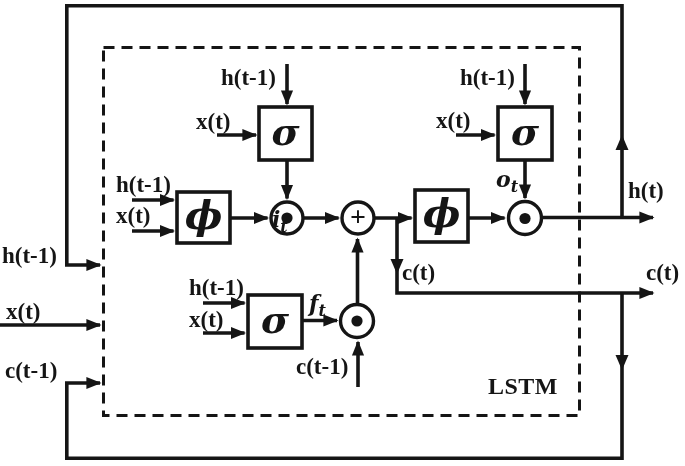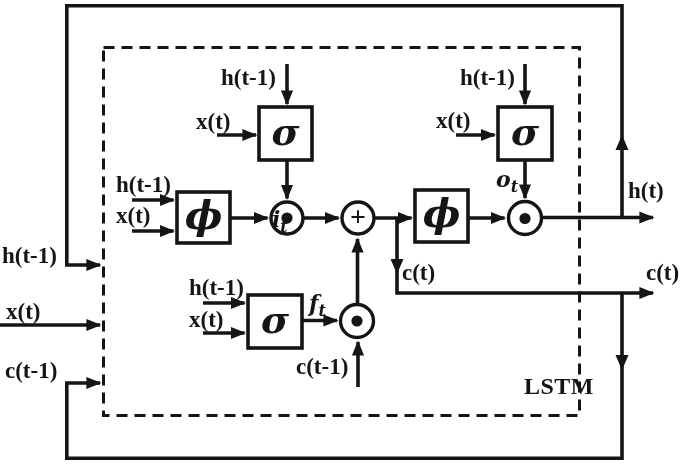--- a/index.html
+++ b/index.html
@@ -57,21 +57,21 @@
     display: flex;
     align-items: center;
     justify-content: center;
     font-weight: bold;
     font-size: 28px;
     line-height: 1;
     color: #151515;
     padding-bottom: 3px;
     box-sizing: border-box;
   }
-  .lstm-tag { font-size: 24px; letter-spacing: 0.5px; margin-left: 36px; }
+  .lstm-tag { font-size: 24px; letter-spacing: 0.5px; }
 </style>
 </head>
 <body>
 
 <div class="canvas">
 
   <svg class="wires" viewBox="0 0 685 466">
     <defs>
       <marker id="ah" viewBox="0 0 10 10" refX="9" refY="5" markerWidth="4.2" markerHeight="4.2" orient="auto-start-reverse">
         <path d="M0,1 L10,5 L0,9 z" fill="#151515"></path>

